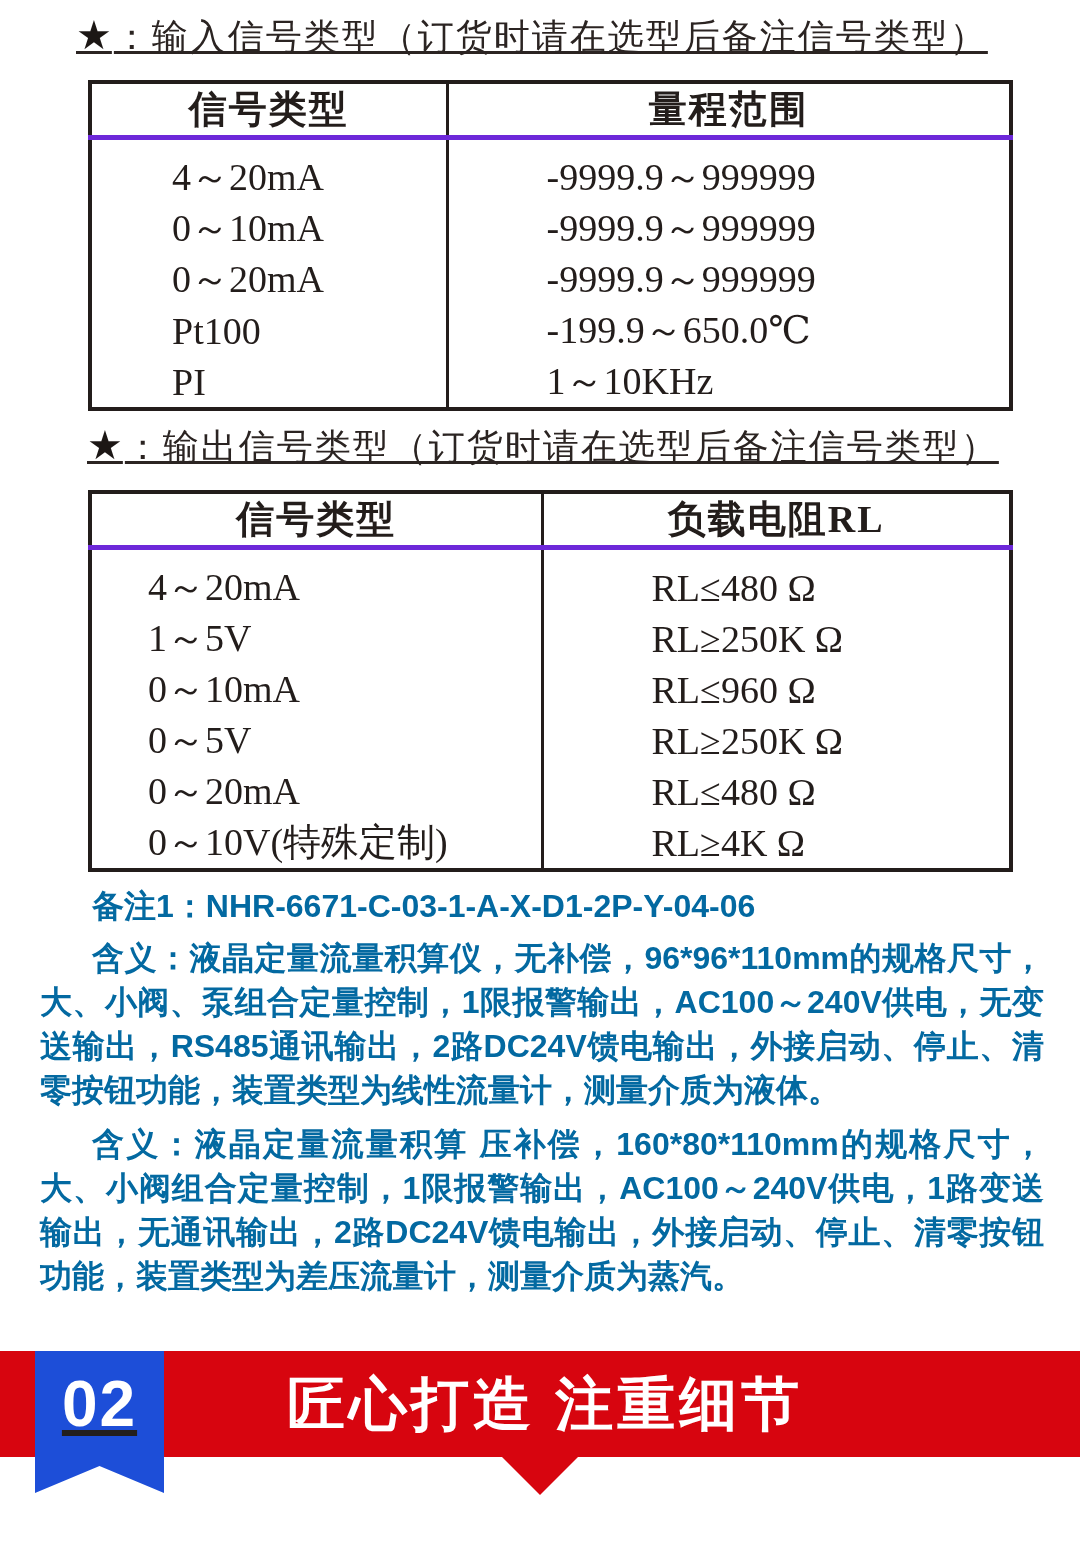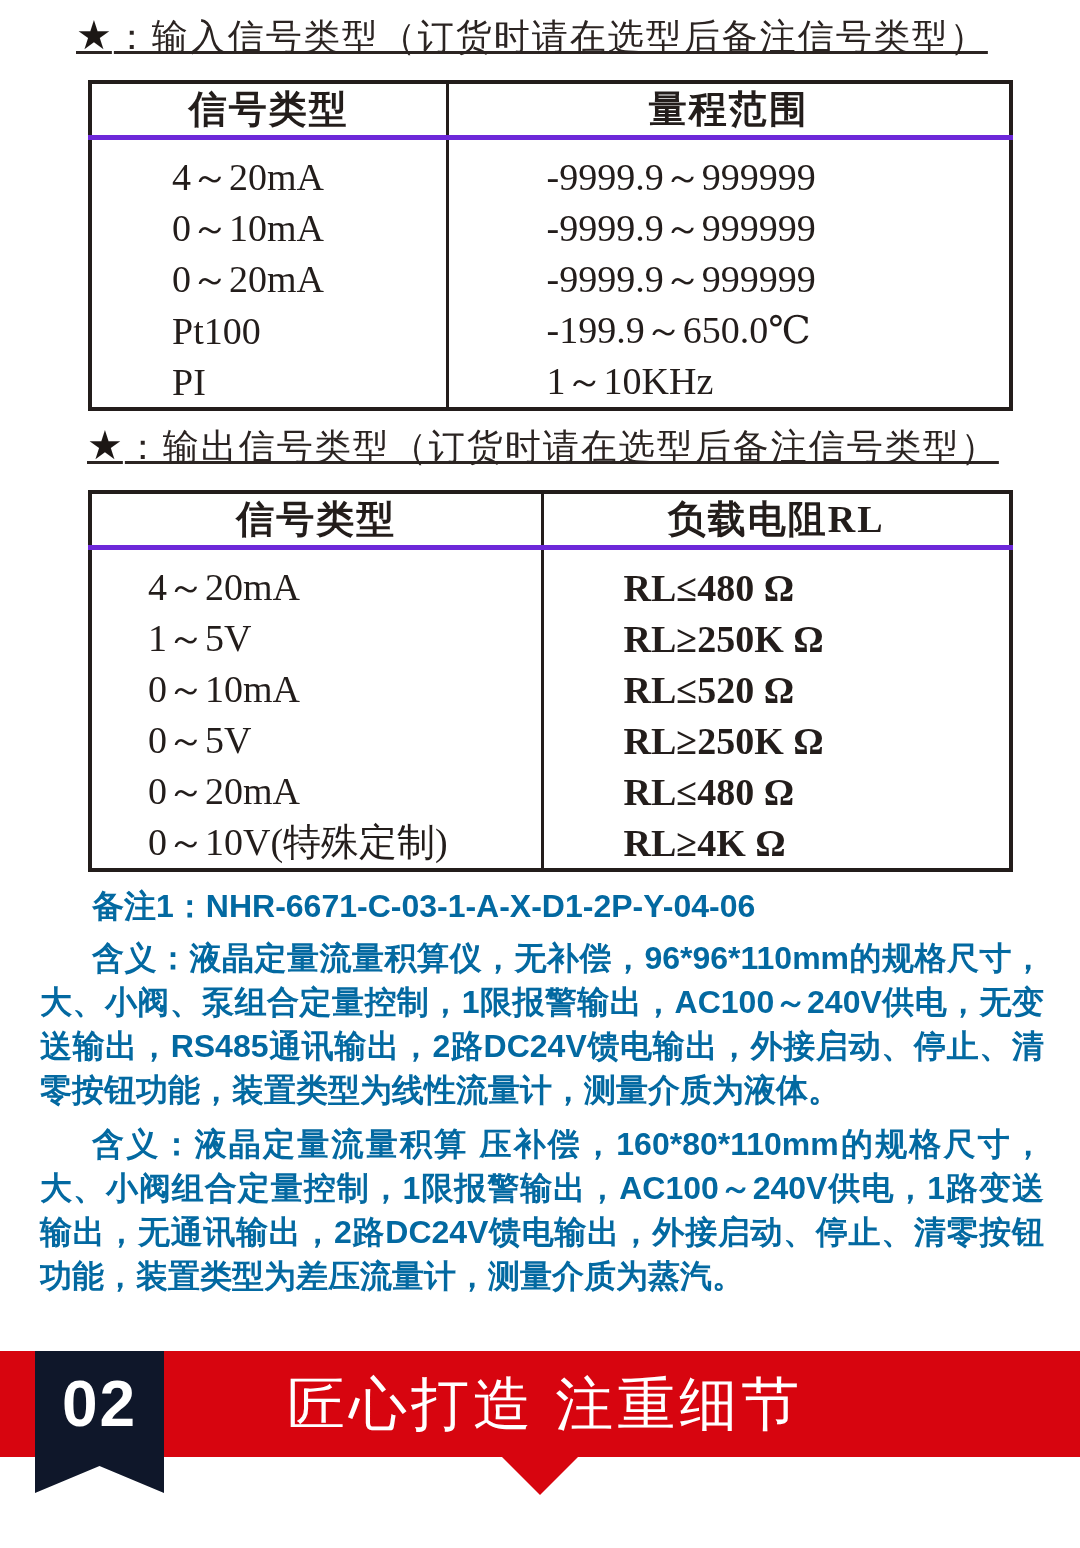--- a/index.html
+++ b/index.html
@@ -32,40 +32,40 @@
     border-bottom:5px solid #6d28d9; font-size:38px; letter-spacing:2px;
   }
   .spec-table td { height:50px; vertical-align:middle; white-space:nowrap; }
   .spec-table th + th, .spec-table td + td { border-left:3px solid #231d1b; }
   .spec-table tbody tr:first-child td { padding-top:12px; }
   .table-input  th:first-child, .table-input  td:first-child { width:357px; }
   .table-input  td:first-child { padding-left:80px; }
   .table-input  td:last-child  { padding-left:98px; }
   .table-output th:first-child, .table-output td:first-child { width:452px; }
   .table-output td:first-child { padding-left:56px; }
-  .table-output td:last-child  { padding-left:80px;font-weight:bold; }
+  .table-output td:last-child  { padding-left:108px; }
   .table-output td { height:51px; }
 
   
   .notes {
     position:absolute; top:884px; left:40px; width:1004px;
     font-family:"Liberation Sans","DejaVu Sans",sans-serif;
     font-weight:700; font-size:32px; line-height:44px; color:#0369a1;
   }
   .note-code { text-indent:52px; margin-bottom:8px; white-space:nowrap; }
   .note-meaning { text-indent:52px; margin-bottom:10px; text-align:justify; }
 
   
   .banner { position:absolute; top:1351px; left:0; width:1080px; height:145px; }
   .banner-band { position:absolute; top:0; left:0; width:1080px; height:106px; }
   .banner-title {
     position:absolute; top:0; left:50%; transform:translateX(-49%);
     height:106px; line-height:106px; white-space:nowrap;
     font-family:"Liberation Sans","DejaVu Sans",sans-serif;
-    font-weight:400; font-size:58px; letter-spacing:4px; color:#ffffff;
+    font-weight:700; font-size:58px; letter-spacing:4px; color:#ffffff;
   }
   .ribbon {
     position:absolute; top:0; left:35px; width:129px; height:142px;
     clip-path:polygon(0 0, 100% 0, 100% 100%, 50% calc(100% - 27px), 0 100%);
     display:flex; align-items:flex-start; justify-content:center;
   }
   .ribbon-number {
     margin-top:13px; font-family:"Liberation Sans","DejaVu Sans",sans-serif;
     font-weight:700; font-size:64px; line-height:80px; color:#ffffff; letter-spacing:2px;
   }
@@ -129,21 +129,21 @@
       <tr>
           <td>4～20mA</td>
           <td>RL≤480 Ω</td>
         </tr>
       <tr>
           <td>1～5V</td>
           <td>RL≥250K Ω</td>
         </tr>
       <tr>
           <td>0～10mA</td>
-          <td>RL≤520 Ω</td>
+          <td>RL≤960 Ω</td>
         </tr>
       <tr>
           <td>0～5V</td>
           <td>RL≥250K Ω</td>
         </tr>
       <tr>
           <td>0～20mA</td>
           <td>RL≤480 Ω</td>
         </tr>
       <tr>
@@ -156,19 +156,19 @@
   <div class="notes">
     <p class="note-code"><span>备注1：</span><span>NHR-6671-C-03-1-A-X-D1-2P-Y-04-06</span></p>
     <p class="note-meaning">含义：液晶定量流量积算仪，无补偿，96*96*110mm的规格尺寸，大、小阀、泵组合定量控制，1限报警输出，AC100～240V供电，无变送输出，RS485通讯输出，2路DC24V馈电输出，外接启动、停止、清零按钮功能，装置类型为线性流量计，测量介质为液体。</p>
     <p class="note-meaning">含义：液晶定量流量积算 压补偿，160*80*110mm的规格尺寸，大、小阀组合定量控制，1限报警输出，AC100～240V供电，1路变送输出，无通讯输出，2路DC24V馈电输出，外接启动、停止、清零按钮功能，装置类型为差压流量计，测量介质为蒸汽。</p>
   </div>
 
   <footer class="banner">
     <div class="banner-band" style="background: rgb(215, 5, 15);">
       <div class="banner-title">匠心打造 注重细节</div>
     </div>
-    <div class="ribbon" style="background: #0f172a;">
+    <div class="ribbon" style="background: #1d4ed8; text-decoration: underline;">
       <span class="ribbon-number">02</span>
     </div>
     <div class="banner-pointer" style="background: rgb(215, 5, 15);"></div>
   </footer>
 
 </div>
 
 </body></html>

